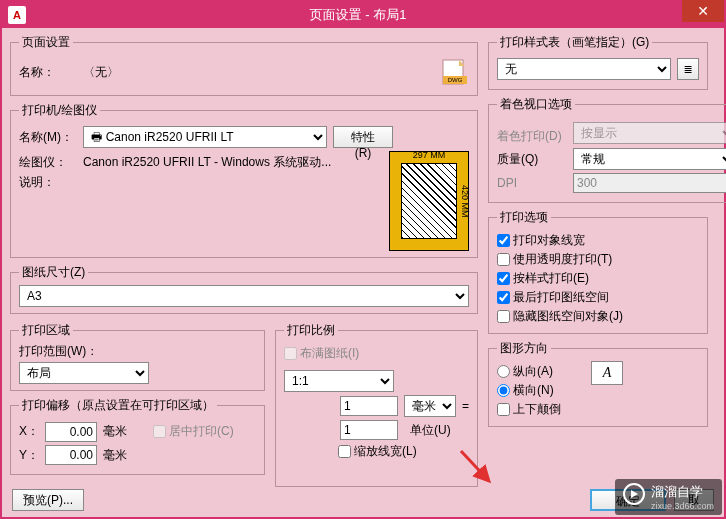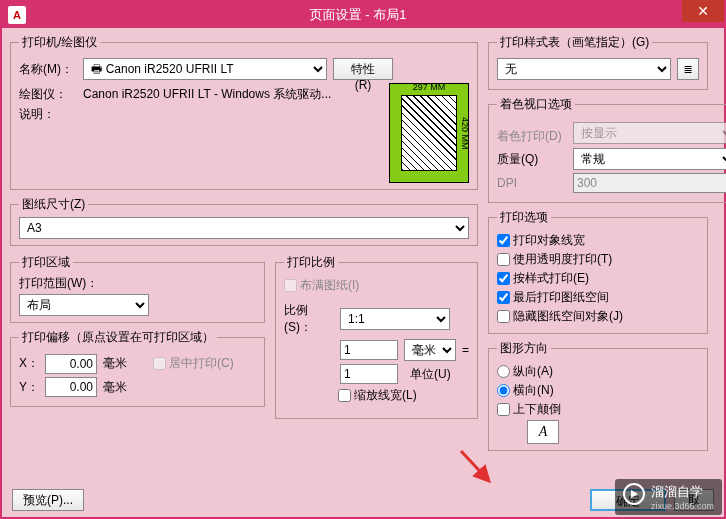--- a/index.html
+++ b/index.html
@@ -15,21 +15,21 @@
 .col-right { width: 220px; }
 fieldset { border: 1px solid #b89098; margin: 2px 0 6px 0; padding: 4px 8px 6px 8px; background: transparent; }
 legend { font-size: 12px; padding: 0 3px; }
 .form-row { display: flex; align-items: center; margin: 3px 0; gap: 6px; }
 .label { width: 58px; }
 .label-sm { width: 50px; }
 select, input[type=text] { font-size: 12px; padding: 1px 3px; border: 1px solid #888; background: #fff; height: 20px; }
 select { height: 22px; }
 .btn { font-size: 12px; padding: 2px 10px; border: 1px solid #888; background: linear-gradient(#fdfdfd,#e8e8e8); cursor: pointer; height: 22px; }
 .btn-highlight { border: 2px solid #44a6e0; }
-.preview-box { width: 80px; height: 100px; background: #84cc16; border: 1px solid #000; display: inline-flex; flex-direction: column; align-items: center; justify-content: center; position: relative; }
+.preview-box { width: 80px; height: 100px; background: #eab308; border: 1px solid #000; display: inline-flex; flex-direction: column; align-items: center; justify-content: center; position: relative; }
 .preview-inner { width: 56px; height: 76px; background: repeating-linear-gradient(45deg,#000,#000 1px,#fff 1px,#fff 5px); border: 1px solid #000; }
 .preview-dim-top { position: absolute; top: -2px; font-size: 9px; }
 .preview-dim-right { position: absolute; right: -2px; font-size: 9px; writing-mode: vertical-rl; }
 input[type=checkbox], input[type=radio] { margin: 0 3px 0 0; vertical-align: middle; }
 label.chk { display: flex; align-items: center; margin: 2px 0; font-size: 12px; }
 .disabled-text { color: #888; }
 .num-input { width: 52px; text-align: right; padding-right: 4px; }
 .footer { position: absolute; bottom: 6px; left: 10px; right: 10px; display: flex; justify-content: space-between; }
 .footer-right { display: flex; gap: 8px; }
 .arrow { position: absolute; left: 455px; bottom: 30px; width: 40px; height: 40px; pointer-events: none; }
@@ -47,20 +47,34 @@
   <div class="titlebar">
     <div class="app-icon">A</div>
     <div class="title-text">页面设置 - 布局1</div>
     <div class="close-btn">✕</div>
   </div>
 
   <div class="content">
     <div class="row">
       <div class="col-left">
 
+        <fieldset>
+          <legend>页面设置</legend>
+          <div class="form-row">
+            <span class="label">名称：</span>
+            <span>〈无〉</span>
+            <span style="flex:1"></span>
+            <svg width="28" height="28" viewBox="0 0 28 28">
+              <rect x="2" y="2" width="20" height="24" fill="#fff" stroke="#b88" stroke-width="1"></rect>
+              <polygon points="18,2 24,8 18,8" fill="#e8c070"></polygon>
+              <rect x="2" y="18" width="24" height="8" fill="#f0b040"></rect>
+              <text x="14" y="24" font-size="6" text-anchor="middle" fill="#000">DWG</text>
+            </svg>
+          </div>
+        </fieldset>
 
         <fieldset>
           <legend>打印机/绘图仪</legend>
           <div class="form-row">
             <span class="label">名称(M)：</span>
             <select style="width:244px;">
               <option>🖶 Canon iR2520 UFRII LT</option>
             </select>
 
             <button class="btn" style="width:60px;">特性(R)</button>
@@ -120,21 +134,20 @@
           </div>
 
           <div style="flex:1;">
             <fieldset style="height:165px;">
               <legend>打印比例</legend>
               <label class="chk disabled-text">
                 <input type="checkbox" disabled="" style="">
                 <span>布满图纸(I)</span>
               </label>
               <div class="form-row" style="margin-top:8px;">
-                <span class="label-sm">比例(S)：</span>
                 <select style="width:110px;">
                   <option>1:1</option>
                 </select>
               </div>
               <div class="form-row">
                 <span class="label-sm"></span>
                 <input type="text" style="width: 58px;" value="1">
                 <select style="width:52px;">
                   <option>毫米</option>
                 </select>
@@ -205,21 +218,21 @@
               <span>最后打印图纸空间</span>
             </label>
           <label class="chk">
               <input type="checkbox" style="">
               <span>隐藏图纸空间对象(J)</span>
             </label>
         </fieldset>
 
         <fieldset>
           <legend>图形方向</legend>
-          <div style="display:flex;flex-direction:column;">
+          <div style="display:flex;">
             <div>
               <label class="chk">
                   <input type="radio" name="or" style="">
                   <span>纵向(A)</span>
                 </label>
               <label class="chk">
                   <input type="radio" name="or" checked="" style="">
                   <span>横向(N)</span>
                 </label>
               <label class="chk">

